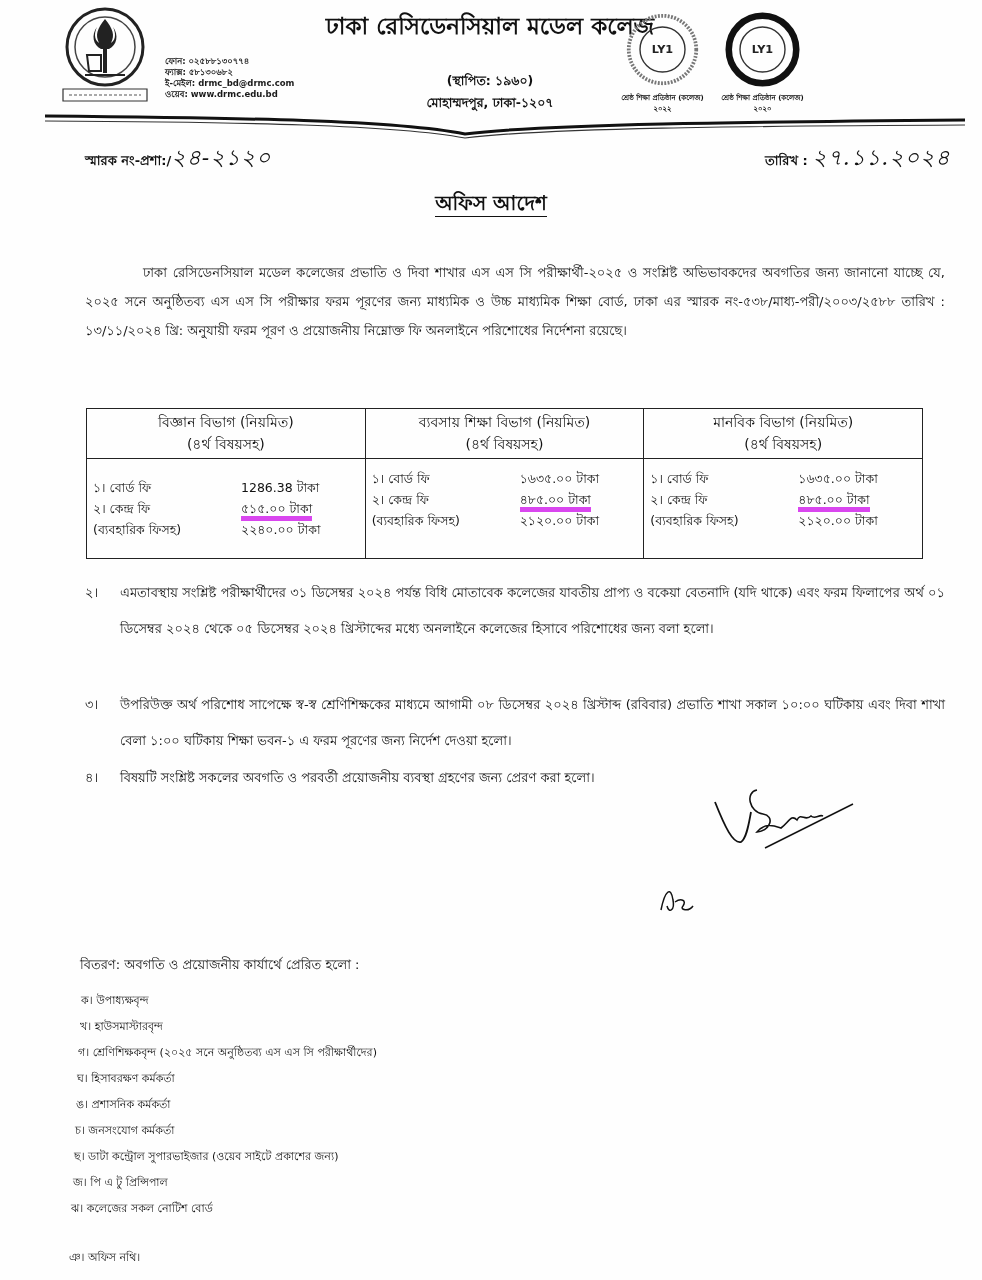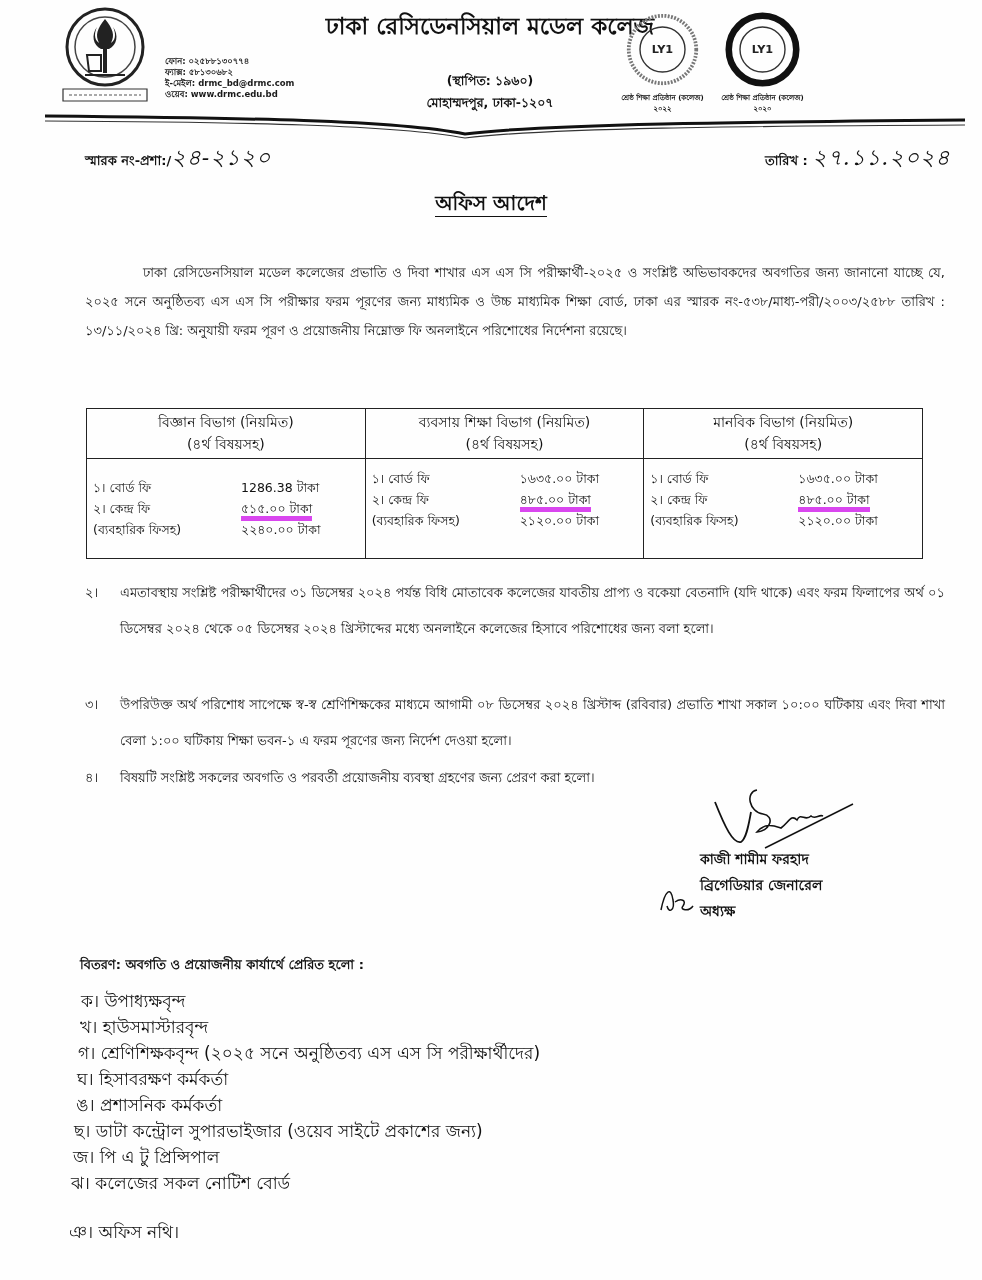--- a/index.html
+++ b/index.html
@@ -60,22 +60,22 @@
     .item2 { top: 575px; }
     .item3 { top: 687px; }
     .item4 { top: 760px; }
 
     
     .sig-scrawl { left: 705px; top: 782px; width: 150px; height: 70px; }
     .sig-name { left: 700px; top: 846px; font-size: 14px; line-height: 26px; font-weight: bold; }
     .initial { left: 657px; top: 880px; width: 40px; height: 40px; }
 
     
-    .dist-head { left: 80px; top: 955px; font-size: 13px; font-weight: bold; }
-    .dist-list { left: 67px; top: 988px; font-size: 17px; line-height: 26px; }
+    .dist-head { left: 80px; top: 955px; font-size: 13px; font-weight: normal; }
+    .dist-list { left: 67px; top: 988px; font-size: 11px; line-height: 26px; }
     .dist-list div { white-space: nowrap; }
   </style>
 </head>
 <body>
 
 <div class="page">
 
   <svg class="abs logo-main" viewBox="0 0 100 100">
     <circle cx="50" cy="42" r="38" fill="none" stroke="#222" stroke-width="3"></circle>
     <circle cx="50" cy="42" r="30" fill="none" stroke="#444" stroke-width="1.5"></circle>
@@ -214,35 +214,31 @@
   <div class="abs item item4">
     <span class="num">৪।</span>
     <div class="txt">বিষয়টি সংশ্লিষ্ট সকলের অবগতি ও পরবর্তী প্রয়োজনীয় ব্যবস্থা গ্রহণের জন্য প্রেরণ করা হলো।</div>
   </div>
 
   <svg class="abs sig-scrawl" viewBox="0 0 150 70">
     <path d="M10 20 C20 45 28 62 36 60 C42 56 44 40 46 30" fill="none" stroke="#111" stroke-width="1.8"></path>
     <path d="M52 8 C40 10 44 30 58 32 C70 34 66 48 52 50 C60 40 70 44 76 46 C84 40 86 32 92 38 C96 30 100 40 106 34 C110 38 114 32 118 34" fill="none" stroke="#111" stroke-width="1.6"></path>
     <path d="M60 66 L148 22" stroke="#111" stroke-width="1.4"></path>
   </svg>
-  <div class="abs sig-name">
-    <div>কাজী শামীম ফরহাদ</div>
-    <div>ব্রিগেডিয়ার জেনারেল</div>
-    <div>অধ্যক্ষ</div>
-  </div>
   <svg class="abs initial" viewBox="0 0 40 40">
     <path d="M4 30 C8 10 14 6 16 20 C18 30 12 34 10 26 M18 22 C24 18 30 20 26 26 C22 30 32 32 36 26" fill="none" stroke="#111" stroke-width="1.5"></path>
   </svg>
 
   <div class="abs dist-head">বিতরণ: অবগতি ও প্রয়োজনীয় কার্যার্থে প্রেরিত হলো :</div>
   <div class="abs dist-list">
     <div style="padding-left:14px;">ক। উপাধ্যক্ষবৃন্দ</div>
     <div style="padding-left:13px;">খ। হাউসমাস্টারবৃন্দ</div>
     <div style="padding-left:11px;">গ। শ্রেণিশিক্ষকবৃন্দ (২০২৫ সনে অনুষ্ঠিতব্য এস এস সি পরীক্ষার্থীদের)</div>
     <div style="padding-left:10px;">ঘ। হিসাবরক্ষণ কর্মকর্তা</div>
     <div style="padding-left:9px;">ঙ। প্রশাসনিক কর্মকর্তা</div>
+    <div style="padding-left:8px;">চ। জনসংযোগ কর্মকর্তা</div>
     <div style="padding-left:7px;">ছ। ডাটা কন্ট্রোল সুপারভাইজার (ওয়েব সাইটে প্রকাশের জন্য)</div>
     <div style="padding-left:6px;">জ। পি এ টু প্রিন্সিপাল</div>
     <div style="padding-left:4px;">ঝ। কলেজের সকল নোটিশ বোর্ড</div>
     <div style="padding-left:2px;margin-top:23px;">ঞ। অফিস নথি।</div>
   </div>
 
 </div>
 
 </body></html>

